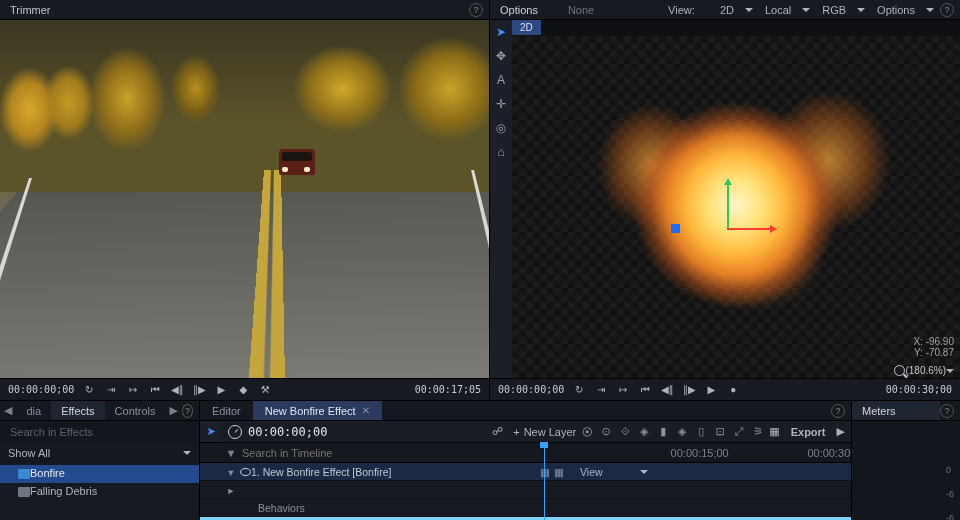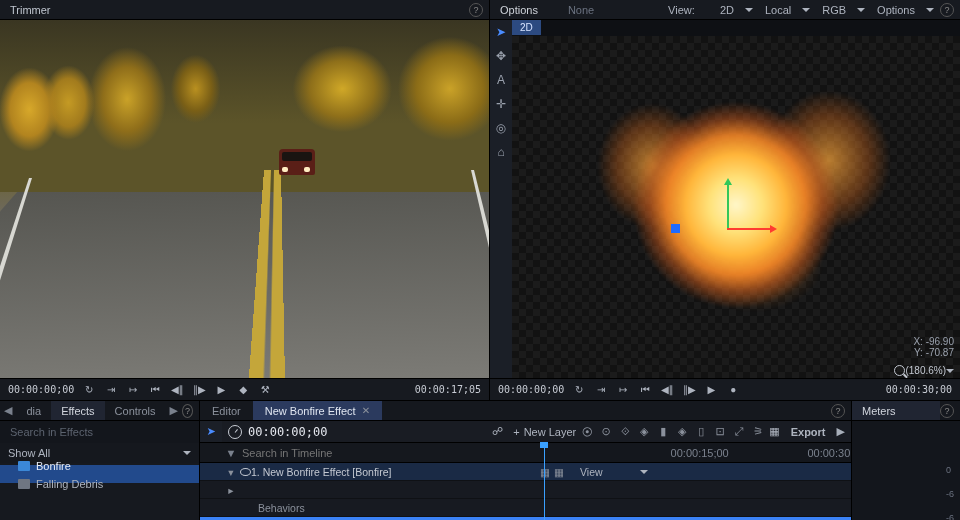--- a/index.html
+++ b/index.html
@@ -66,35 +66,35 @@
 
 
 .transport{height:22px;background:#171a20;display:flex;align-items:center;padding:0 8px;gap:8px;color:#aeb4bf;font-size:10px;border-top:1px solid #000}
 .transport .tc{font-family:monospace;color:#c8ccd4}
 .tbtn{width:14px;height:14px;display:flex;align-items:center;justify-content:center;color:#aeb4bf}
 .transport .spacer{flex:1}
 
 
 .bottom{height:120px;display:flex;border-top:1px solid #000}
 .b-left{width:200px;background:#16191f;display:flex;flex-direction:column;border-right:1px solid #000}
-.b-mid{flex:1;background:#3b82f6;display:flex;flex-direction:column;border-right:1px solid #000}
+.b-mid{flex:1;background:#7dd3fc;display:flex;flex-direction:column;border-right:1px solid #000}
 .b-right{width:108px;background:#14171d;display:flex;flex-direction:column}
 
 .tabbar{height:20px;display:flex;align-items:center;background:#15181e;border-bottom:1px solid #000}
 .tabbar .tb{padding:0 10px;height:100%;display:flex;align-items:center;color:#8b919c}
 .tabbar .tb.active{background:#202532;color:#d2d6de}
 .tabbar .nav{padding:0 4px;color:#7a818d}
 
 .search{height:22px;display:flex;align-items:center;padding:0 8px;background:#13161c}
 .search input{flex:1;background:transparent;border:none;color:#8b919c;font-size:11px;outline:none}
 .search input::placeholder{color:#5c636f}
 
 .showall{height:20px;display:flex;align-items:center;padding:0 8px;color:#aeb4bf;justify-content:space-between;background:#15181e}
 .fx-list{flex:1;padding:2px 0}
-.fx-item{height:18px;display:flex;align-items:center;padding:0 8px 16px 18px;gap:6px;color:#aeb4bf}
+.fx-item{height:18px;display:flex;align-items:flex-end;padding:0 8px 4px 18px;color:#aeb4bf}
 .fx-item.sel{background:#224a8c;color:#e6ecf8}
 .fx-ic{width:12px;height:10px;background:#3b88d8;border-radius:1px}
 
 
 .ed-tabs{height:20px;display:flex;align-items:center;background:#15181e;border-bottom:1px solid #000}
 .ed-tabs .et{padding:0 12px;height:100%;display:flex;align-items:center;color:#8b919c}
 .ed-tabs .et.active{background:#2b3a5e;color:#dfe5f0;position:relative}
 .ed-tabs .close{margin-left:6px;color:#8b919c;font-size:10px}
 .ed-row1{height:22px;display:flex;align-items:center;background:#191c23;border-bottom:1px solid #000}
 .ed-row1 .side{width:22px;height:100%;display:flex;align-items:center;justify-content:center;background:#1b1f27}

